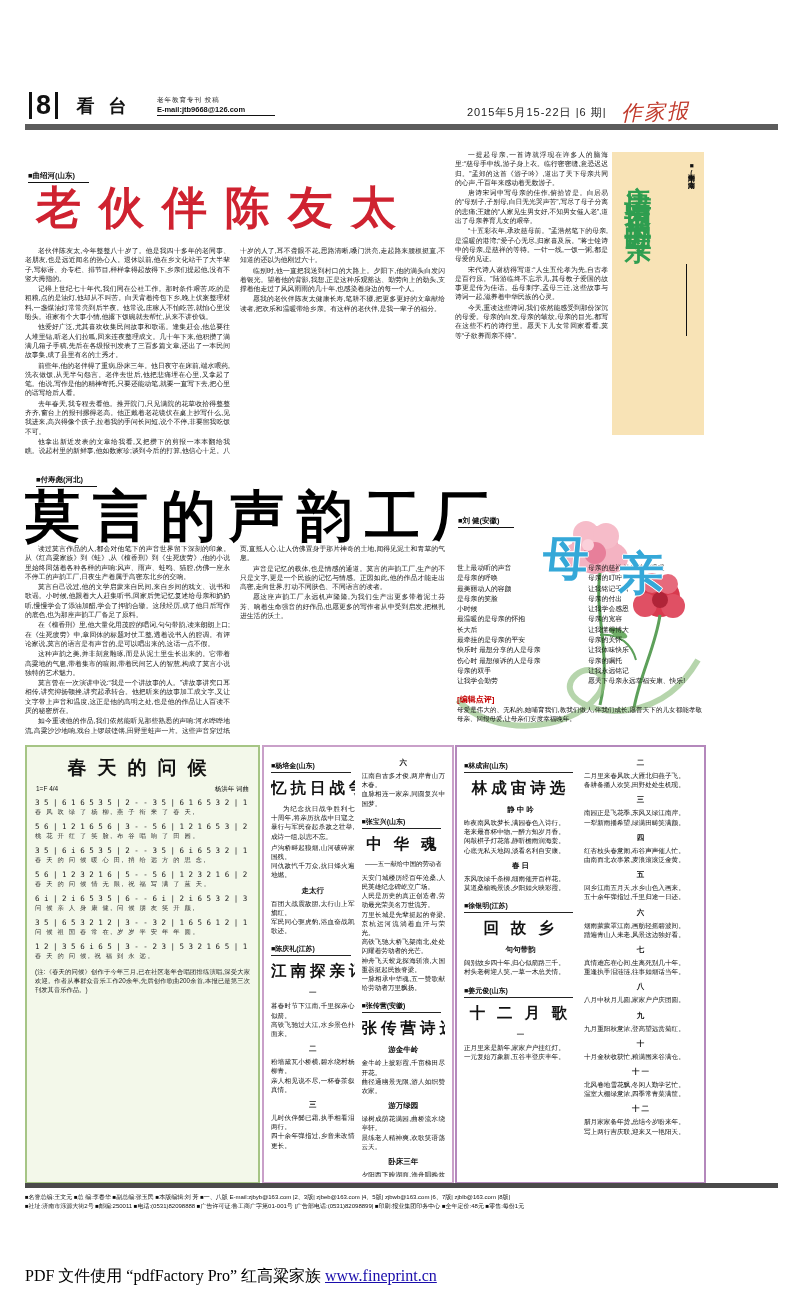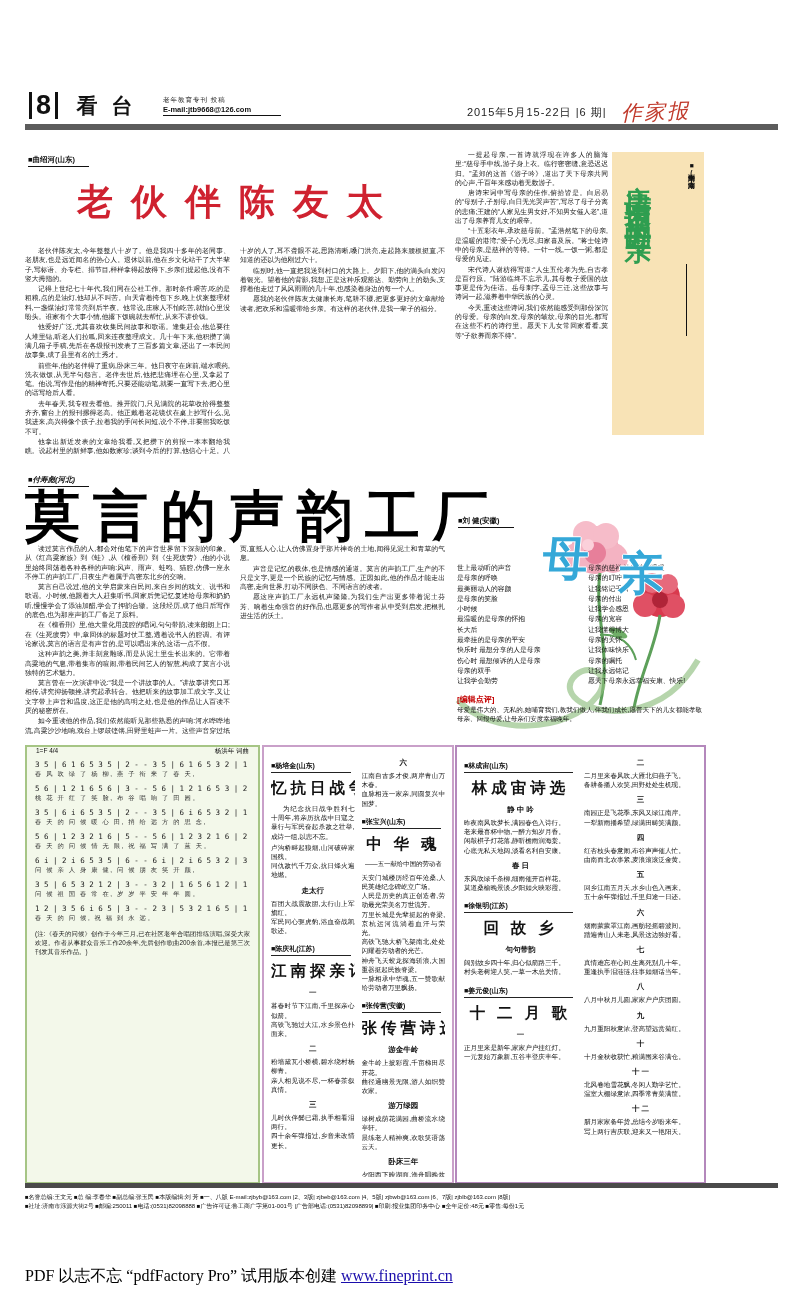--- a/index.html
+++ b/index.html
@@ -4,35 +4,35 @@
 <style>
   html,body{margin:0;padding:0;background:#fff;}
   #page{position:relative;width:794px;height:1310px;background:#fff;overflow:hidden;
         font-family:"Liberation Sans","DejaVu Sans",sans-serif;color:#111;}
   .abs{position:absolute;}
 
   
   .hdr{left:25px;top:90px;width:753px;height:34px;}
   .pgbar{display:inline-block;width:3px;height:27px;background:#111;vertical-align:middle;margin:0 4px;}
   .pgnum{display:inline-block;font-size:27px;font-weight:bold;vertical-align:middle;}
-  .section{display:inline-block;font-size:21px;font-weight:bold;letter-spacing:14px;vertical-align:middle;margin-left:10px;}
+  .section{display:inline-block;font-size:18px;font-weight:bold;letter-spacing:14px;vertical-align:middle;margin-left:10px;}
   .hdr-small{display:inline-block;vertical-align:middle;margin-left:12px;}
   .hdr-small .l1{font-size:6.5px;color:#222;letter-spacing:1px;}
   .hdr-small .l2{font-size:7.5px;font-weight:bold;border-bottom:1.5px solid #111;padding-bottom:1px;width:118px;}
   .hdr-right{position:absolute;right:88px;top:8px;white-space:nowrap;}
   .hdr-date{display:inline-block;font-size:11px;letter-spacing:1px;vertical-align:middle;color:#222;}
   .brand{display:inline-block;font-family:"Liberation Serif","DejaVu Serif",serif;font-style:italic;
          font-size:21px;color:#c0392b;margin-left:10px;transform:rotate(-2deg);vertical-align:middle;letter-spacing:2px;}
   .hdr-bar{left:25px;top:124px;width:753px;height:6px;background:#5c5c5c;}
 
   
   .byline{font-size:7.5px;font-weight:bold;border-bottom:1.5px solid #111;padding:0 14px 1px 0;display:inline-block;}
 
   
-  .t1{left:34px;top:178px;width:410px;text-align:center;font-size:36px;font-weight:900;
+  .t1{left:20px;top:178px;width:410px;text-align:center;font-size:45px;font-weight:900;
       color:#cf2230;letter-spacing:18px;white-space:nowrap;font-family:"Liberation Sans","DejaVu Sans",sans-serif;}
   .twocol{column-count:2;column-gap:10px;column-fill:auto;overflow:hidden;}
   .a1cols{left:25px;top:246px;width:420px;height:216px;}
   .bp{font-size:6.8px;line-height:9.3px;text-align:justify;text-indent:13px;margin:0 0 1px 0;color:#1a1a1a;}
 
   
   .t2{left:25px;top:480px;width:420px;text-align:center;font-size:55px;font-weight:600;
       font-family:"Liberation Serif","DejaVu Serif",serif;letter-spacing:13px;white-space:nowrap;color:#000;}
   .a2cols{left:25px;top:544px;width:420px;height:192px;}
 
@@ -100,40 +100,40 @@
       <div class="l1">老年教育专刊 投稿</div>
       <div class="l2">E-mail:jtb9668@126.com</div>
     </span>
     <span class="hdr-right">
       <span class="hdr-date">2015年5月15-22日 |6 期|</span>
       <span class="brand">作家报</span>
     </span>
   </div>
   <div class="abs hdr-bar"></div>
 
-  <div class="abs" style="left:28px;top:148px;">
+  <div class="abs" style="left:28px;top:164px;">
     <span class="byline">■曲绍河(山东)</span>
   </div>
   <div class="abs t1">老伙伴陈友太</div>
   <div class="abs a1cols twocol">
     <div>
         <p class="bp">老伙伴陈友太,今年整整八十岁了。他是我四十多年的老同事、老朋友,也是远近闻名的热心人。退休以前,他在乡文化站干了大半辈子,写标语、办专栏、排节目,样样拿得起放得下,乡亲们提起他,没有不竖大拇指的。</p>
         <p class="bp">记得上世纪七十年代,我们同在公社工作。那时条件艰苦,吃的是粗粮,点的是油灯,他却从不叫苦。白天背着挎包下乡,晚上伏案整理材料,一盏煤油灯常常亮到后半夜。他常说,庄稼人不怕吃苦,就怕心里没盼头。谁家有个大事小情,他撂下饭碗就去帮忙,从来不讲价钱。</p>
         <p class="bp">他爱好广泛,尤其喜欢收集民间故事和歌谣。逢集赶会,他总要往人堆里钻,听老人们拉呱,回来连夜整理成文。几十年下来,他积攒了满满几箱子手稿,先后在各级报刊发表了三百多篇文章,还出了一本民间故事集,成了县里有名的土秀才。</p>
         <p class="bp">前些年,他的老伴得了重病,卧床三年。他日夜守在床前,端水喂药,洗衣做饭,从无半句怨言。老伴去世后,他把悲痛埋在心里,又拿起了笔。他说,写作是他的精神寄托,只要还能动笔,就要一直写下去,把心里的话写给后人看。</p>
       </div>
     <div>
         <p class="bp">去年春天,我专程去看他。推开院门,只见满院的花草收拾得整整齐齐,窗台上的报刊摞得老高。他正戴着老花镜伏在桌上抄写什么,见我进来,高兴得像个孩子,拉着我的手问长问短,说个不停,非要留我吃饭不可。</p>
         <p class="bp">他拿出新近发表的文章给我看,又把攒下的剪报一本本翻给我瞧。说起村里的新鲜事,他如数家珍;谈到今后的打算,他信心十足。八十岁的人了,耳不聋眼不花,思路清晰,嗓门洪亮,走起路来腰板挺直,不知道的还以为他刚过六十。</p>
         <p class="bp">临别时,他一直把我送到村口的大路上。夕阳下,他的满头白发闪着银光。望着他的背影,我想,正是这种乐观豁达、勤劳向上的劲头,支撑着他走过了风风雨雨的几十年,也感染着身边的每一个人。</p>
         <p class="bp">愿我的老伙伴陈友太健康长寿,笔耕不辍,把更多更好的文章献给读者,把欢乐和温暖带给乡亲。有这样的老伙伴,是我一辈子的福分。</p>
       </div>
   </div>
 
-  <div class="abs" style="left:28px;top:468px;font-style:italic;">
+  <div class="abs" style="left:36px;top:468px;">
     <span class="byline">■付寿彪(河北)</span>
   </div>
   <div class="abs t2">莫言的声韵工厂</div>
   <div class="abs a2cols twocol">
     <div>
         <p class="bp">读过莫言作品的人,都会对他笔下的声音世界留下深刻的印象。从《红高粱家族》到《蛙》,从《檀香刑》到《生死疲劳》,他的小说里始终回荡着各种各样的声响:风声、雨声、蛙鸣、猫腔,仿佛一座永不停工的声韵工厂,日夜生产着属于高密东北乡的交响。</p>
         <p class="bp">莫言自己说过,他的文学启蒙来自民间,来自乡间的戏文、说书和歌谣。小时候,他跟着大人赶集听书,回家后凭记忆复述给母亲和奶奶听,慢慢学会了添油加醋,学会了押韵合辙。这段经历,成了他日后写作的底色,也为那座声韵工厂备足了原料。</p>
         <p class="bp">在《檀香刑》里,他大量化用茂腔的唱词,句句带韵,读来朗朗上口;在《生死疲劳》中,章回体的标题对仗工整,透着说书人的腔调。有评论家说,莫言的语言是有声音的,是可以唱出来的,这话一点不假。</p>
         <p class="bp">这种声韵之美,并非刻意雕琢,而是从泥土里生长出来的。它带着高粱地的气息,带着集市的喧闹,带着民间艺人的智慧,构成了莫言小说独特的艺术魅力。</p>
       </div>
@@ -225,20 +225,21 @@
       <div class="pm-line">让我体味快乐</div>
       <div class="pm-line">母亲的嘱托</div>
       <div class="pm-line">让我永远铭记</div>
       <div class="pm-line">愿天下母亲永远幸福安康、快乐!</div>
     </div>
 
   <div class="abs note-label" style="left:457px;top:694px;">[编辑点评]</div>
   <div class="abs note-text" style="left:457px;top:705px;width:245px;">母爱是伟大的、无私的,她哺育我们,教我们做人,伴我们成长,愿普天下的儿女都能孝敬母亲、回报母爱,让母亲们安度幸福晚年。</div>
 
   <div class="abs box musicbox">
+    <div class="m-title">春天的问候</div>
     <div class="m-meta">
       <span>1=F  4/4</span>
       <span>杨洪年 词曲</span>
     </div>
     <div>
         <div class="m-sys">
         <div class="m-notes">3 5 | 6 1 6 5 3 5 | 2 - - 3 5 | 6 1 6 5 3 2 | 1 - - |</div>
         <div class="m-lyr">春 风 吹 绿 了 杨 柳, 燕 子 衔 来 了 春 天,</div>
       </div>
         <div class="m-sys">
@@ -376,16 +377,16 @@
           <div class="it it-line">写上两行吉庆联,迎来又一艳阳天。</div>
         </div>
     </div>
   </div>
 
   <div class="abs footbar"></div>
   <div class="abs foot1">■名誉总编:王文元  ■总 编:李春华  ■副总编:张玉民  ■本版编辑:刘 芳  ■一、八版 E-mail:zjbyb@163.com |2、3版|   zjbeb@163.com |4、5版|   zjbwb@163.com |6、7版|   zjblb@163.com |8版|</div>
   <div class="abs foot2">■社址:济南市泺源大街2号  ■邮编:250011  ■电话:(0531)82098888  ■广告许可证:鲁工商广字第01-001号  |广告部电话:(0531)82098899|  ■印刷:报业集团印务中心  ■全年定价:48元  ■零售:每份1元</div>
 
   <div class="abs wm">
-    <span>PDF 以志不忘 “pdfFactory Pro” 试用版本创建 </span><a href="#">www.fineprint.cn</a>
+    <span>PDF 文件使用 “pdfFactory Pro” 红高粱家族 </span><a href="#">www.fineprint.cn</a>
   </div>
 
 </div>
 
 </body></html>

